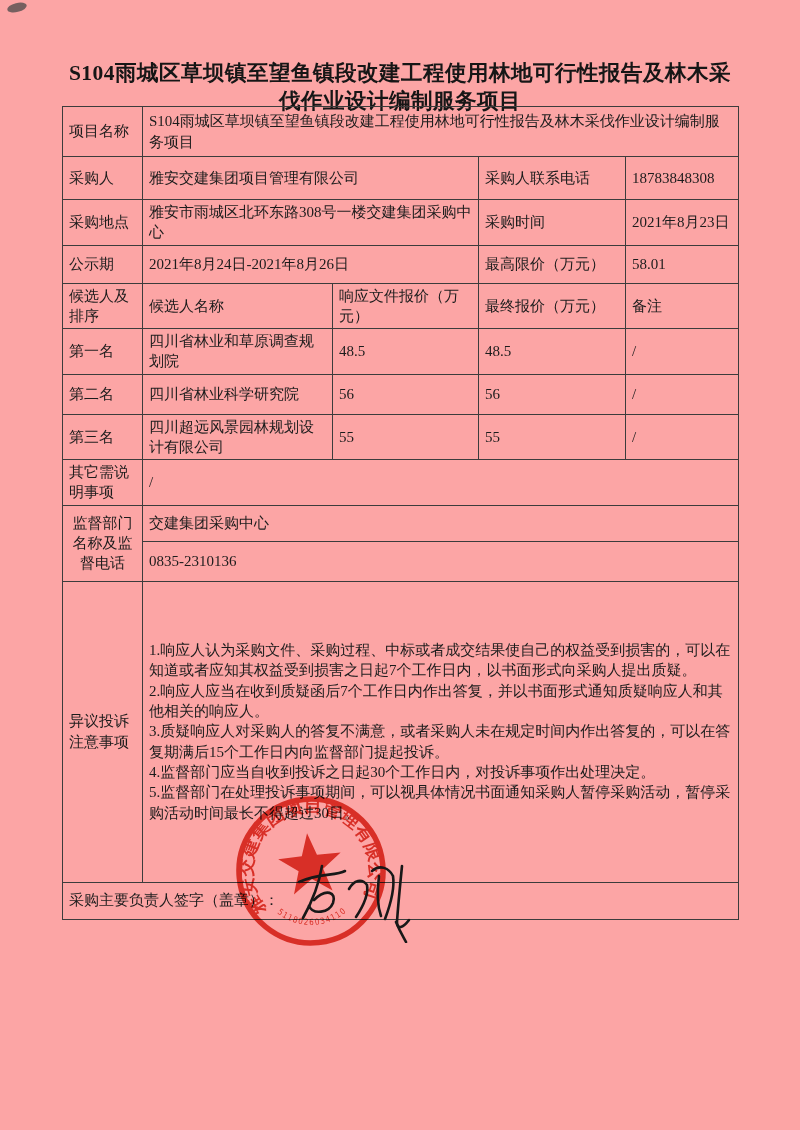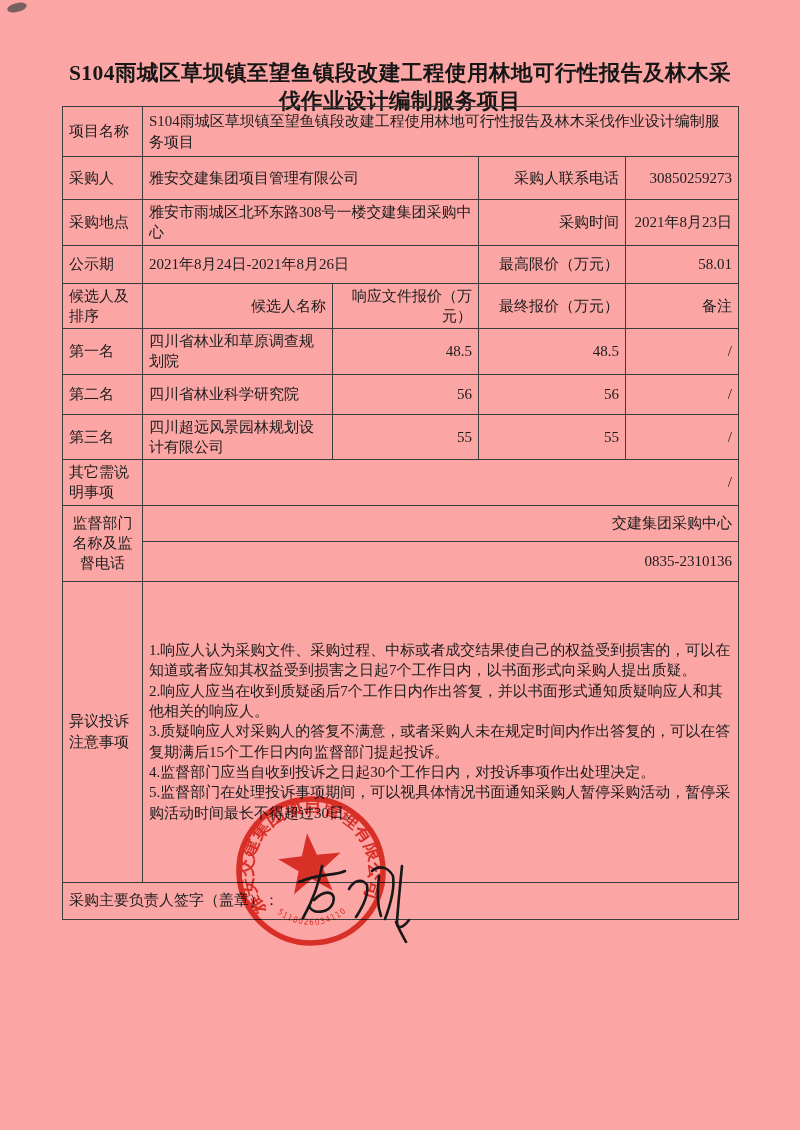--- a/index.html
+++ b/index.html
@@ -34,21 +34,21 @@
   }
   table.announcement td {
     border: 1.7px solid #3c3c3c;
     padding: 2px 6px;
     vertical-align: middle;
     line-height: 1.35;
     word-break: break-all;
   }
   td.lab { padding-left: 5px; padding-right: 3px; white-space: pre-line; }
   td.lab-c { text-align: center; white-space: pre-line; padding-left: 3px; padding-right: 3px; }
-  .c { text-align: right; }
+  .c { text-align: left; }
   .l { text-align: left; }
   .obj-cell { vertical-align: middle; padding: 6px 8px 6px 7px; }
   .obj-item { line-height: 1.36; }
   tr.h50 { height: 50px; } tr.h43 { height: 43px; } tr.h38 { height: 38px; }
   tr.h36 { height: 36px; } tr.h42 { height: 42px; } tr.h40 { height: 40px; }
   tr.h301 { height: 301px; } tr.h37 { height: 37px; }
   .sig-cell { padding-left: 6px; }
   .stamp {
     position: absolute; left: 222px; top: 782px;
     width: 178px; height: 178px;
@@ -85,21 +85,21 @@
     <tbody>
         <tr class="h50">
       <td class="lab">项目名称</td>
       <td class="l" colspan="4">S104雨城区草坝镇至望鱼镇段改建工程使用林地可行性报告及林木采伐作业设计编制服务项目</td>
     </tr>
 
     <tr class="h43">
       <td class="lab">采购人</td>
       <td class="l" colspan="2">雅安交建集团项目管理有限公司</td>
       <td class="c">采购人联系电话</td>
-      <td class="c">30850259273</td>
+      <td class="c">18783848308</td>
     </tr>
 
     <tr class="h43">
       <td class="lab">采购地点</td>
       <td class="l" colspan="2">雅安市雨城区北环东路308号一楼交建集团采购中心</td>
       <td class="c">采购时间</td>
       <td class="c">2021年8月23日</td>
     </tr>
 
     <tr class="h38">

